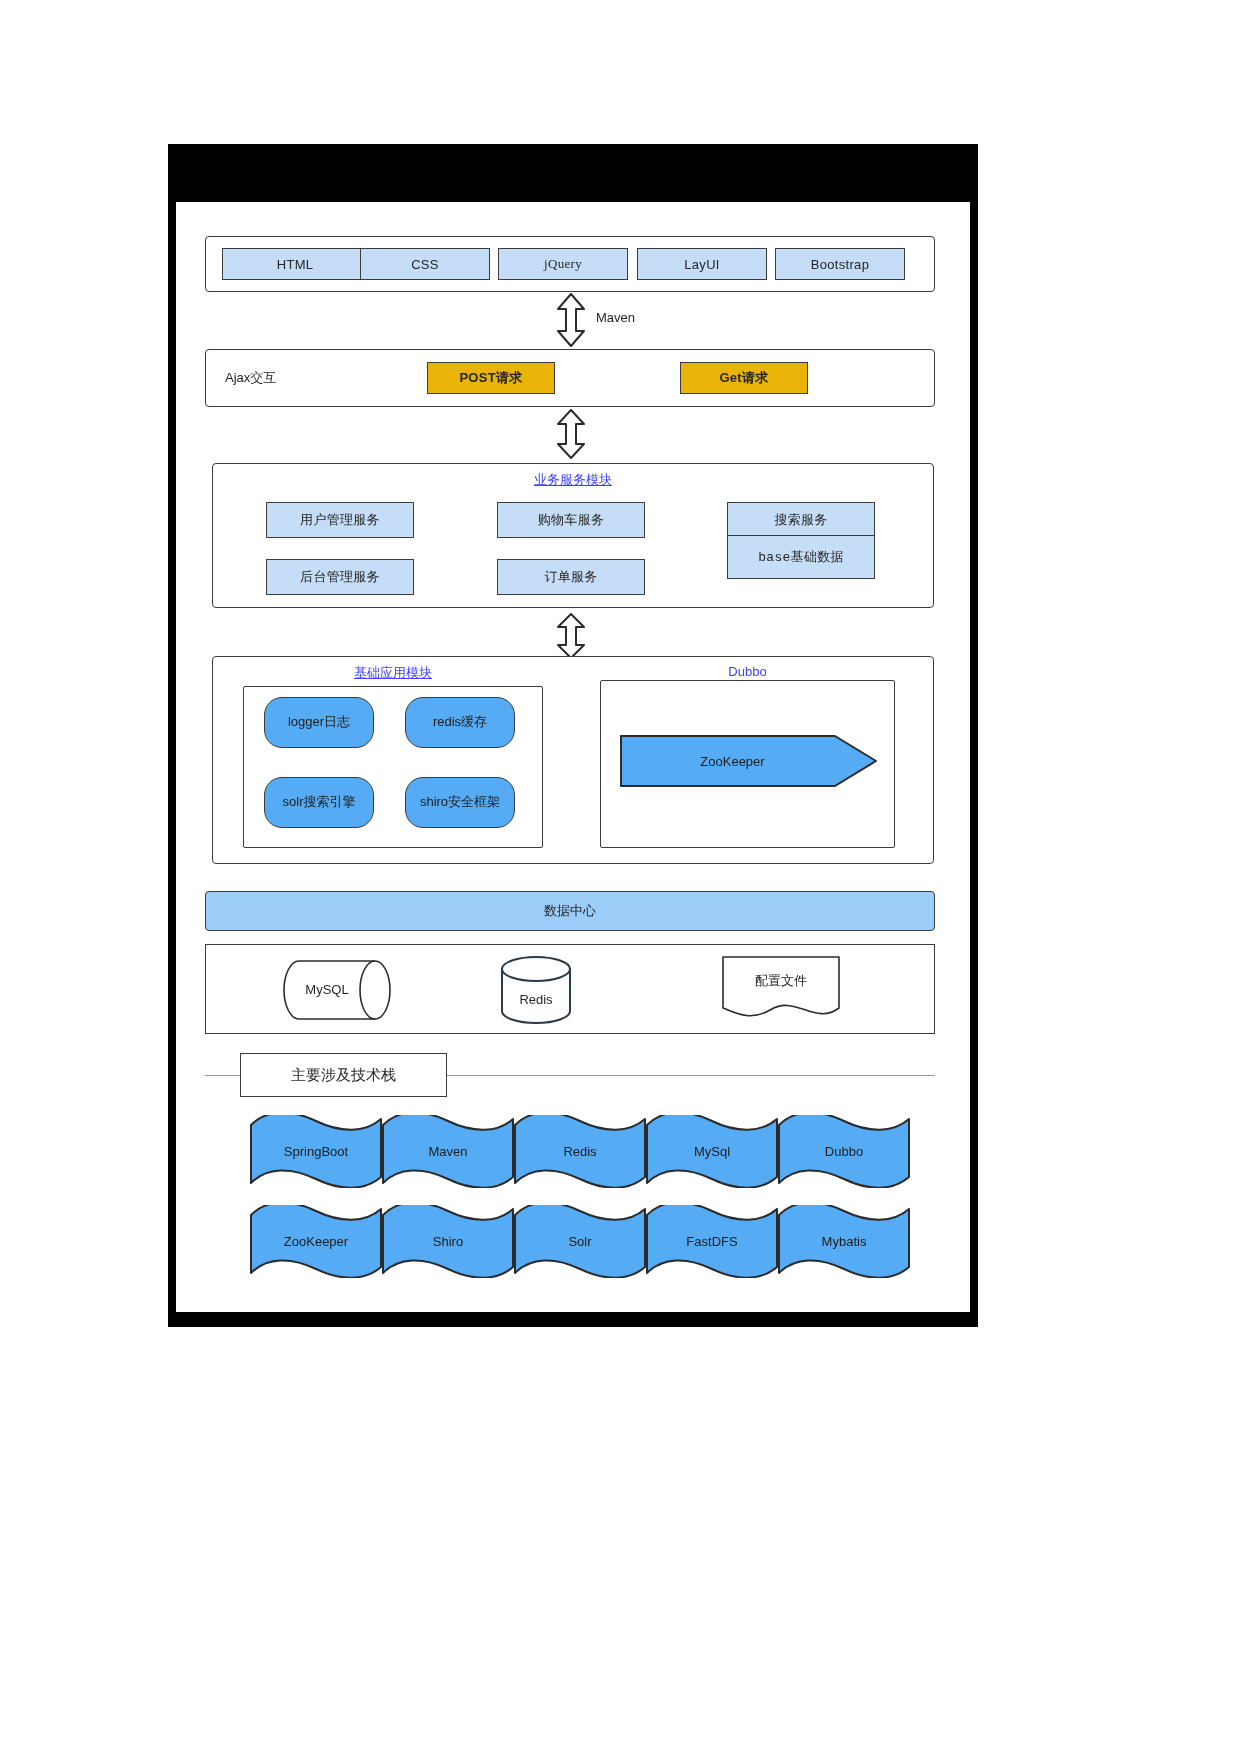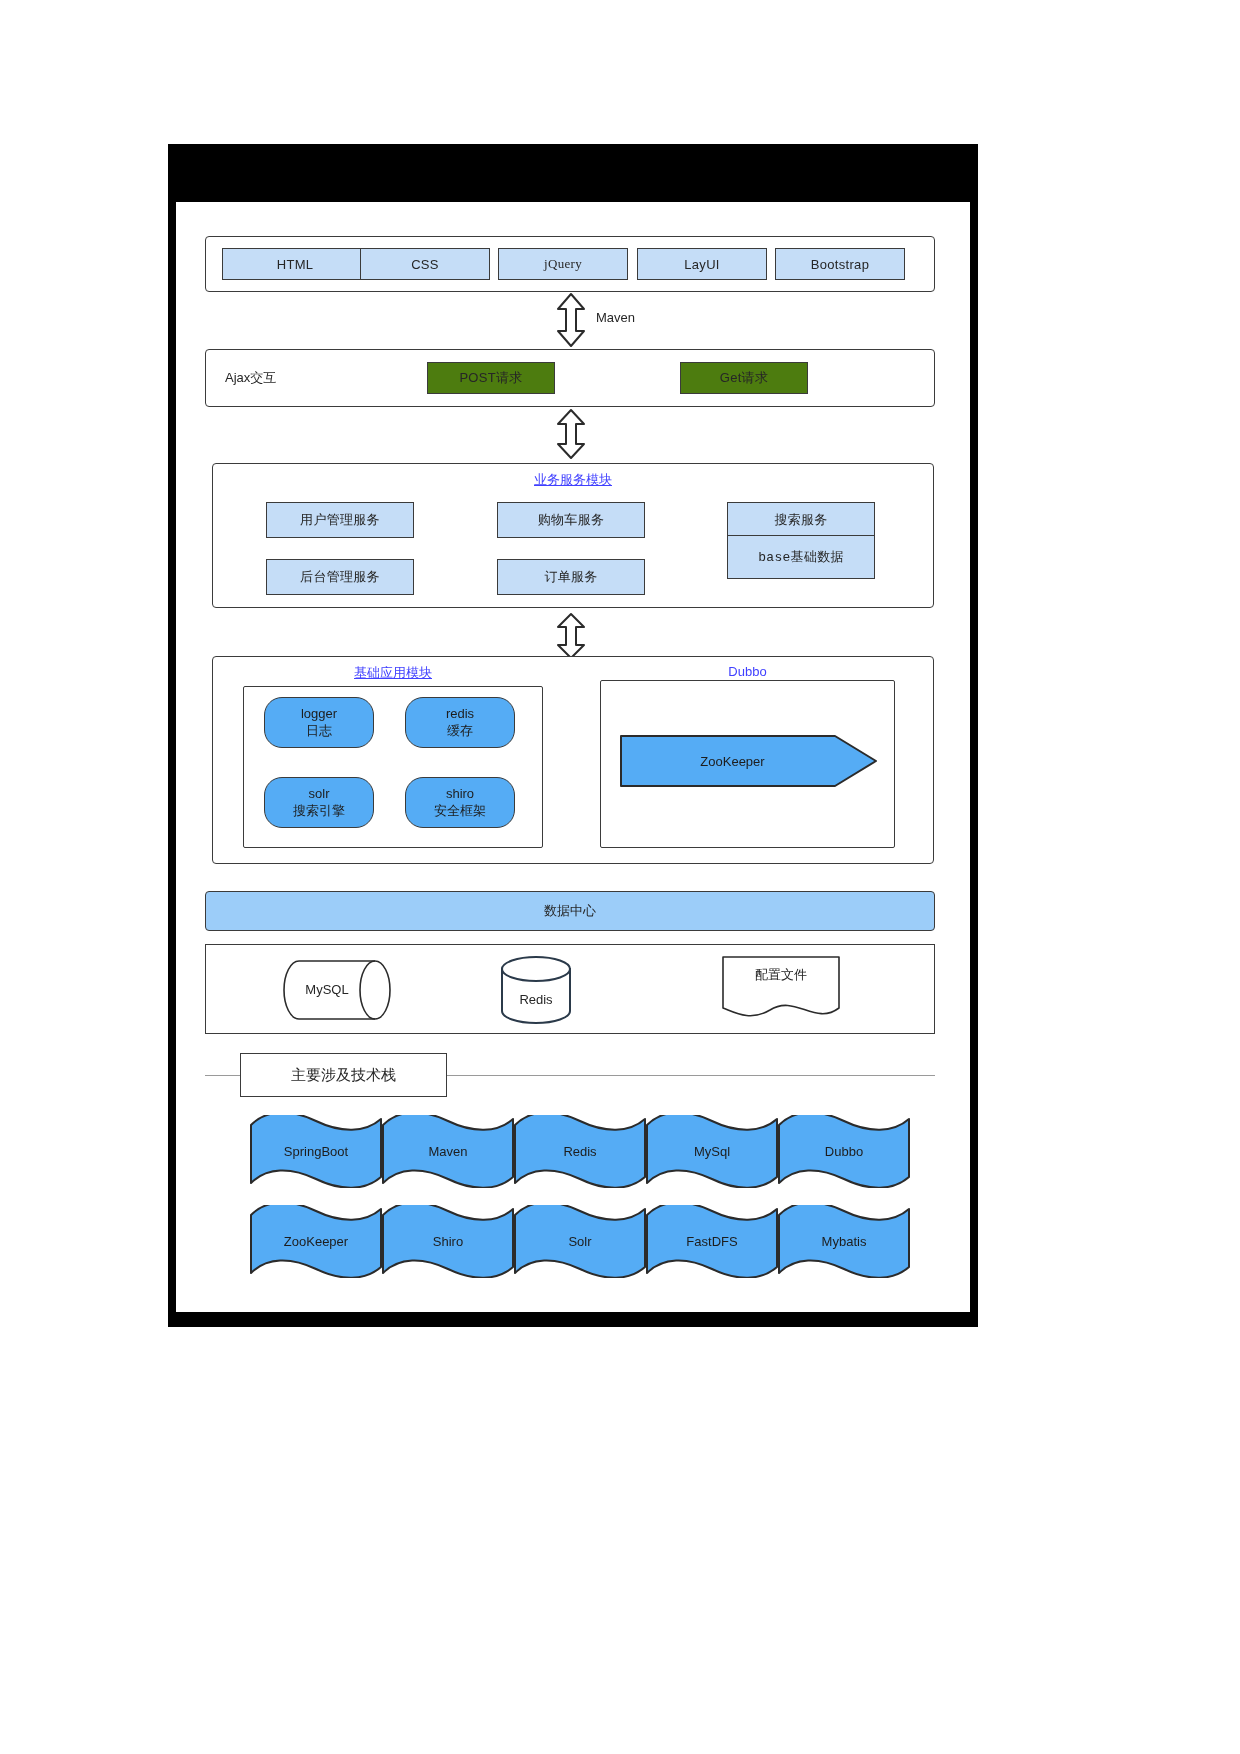--- a/index.html
+++ b/index.html
@@ -41,21 +41,21 @@
   .band-sq { border-radius: 0; }
 
   .chip {
     position: absolute;
     background: #c5ddf7;
     border: 1.5px solid #3b3b3b;
     display: flex; align-items: center; justify-content: center;
     font-size: 13px; color: #262626;
     letter-spacing: .3px;
   }
-  .chip-cyan { background: #4d7c0f; }
+  .chip-cyan { background: #eab308; font-weight: bold; }
 
   .label-plain {
     position: absolute;
     font-size: 13px; color: #262626;
     display: flex; align-items: center;
   }
   .label-blue {
     position: absolute;
     font-size: 13px;
     color: #4040ff;
@@ -69,21 +69,21 @@
   
   .dblarrow { position: absolute; }
   .dblarrow svg { display: block; }
 
   
   .pill {
     position: absolute;
     background: #55acf5;
     border: 1.5px solid #3b3b3b;
     border-radius: 18px;
-    display: flex; flex-direction: column;
+    display: flex; flex-direction: row;
     align-items: center; justify-content: center;
     font-size: 13px; color: #1d1d1d; line-height: 1.25;
   }
 
   
   .shape-wrap { position: absolute; }
   .shape-wrap svg { display: block; overflow: visible; }
   .shape-label {
     position: absolute;
     width: 100%; text-align: center;
@@ -224,21 +224,21 @@
       <path d="M1 13 L1 55 A34 12 0 0 0 69 55 L69 13 Z" fill="#ffffff" stroke="#2b3a4a" stroke-width="2"></path>
       <ellipse cx="35" cy="13" rx="34" ry="12" fill="#ffffff" stroke="#2b3a4a" stroke-width="2"></ellipse>
     </svg>
     <div class="shape-label" style="top:36px; width:70px;">Redis</div>
   </div>
 
   <div class="shape-wrap" style="left:722px; top:956px;">
     <svg width="118" height="64" viewBox="0 0 118 64">
       <path d="M1 1 L117 1 L117 52 C 93 70, 73 38, 48 54 C 28 66, 12 56, 1 52 Z" fill="#ffffff" stroke="#2b2b2b" stroke-width="1.6" stroke-linejoin="round"></path>
     </svg>
-    <div class="shape-label" style="top:10px; width:118px;">配置文件</div>
+    <div class="shape-label" style="top:16px; width:118px;">配置文件</div>
   </div>
 
   <div class="divider-line" style="left:205px; top:1075px; width:60px;"></div>
   <div class="divider-line" style="left:447px; top:1075px; width:488px;"></div>
   <div class="caption-box" style="left:240px; top:1053px; width:207px; height:44px;">主要涉及技术栈</div>
 
   <div class="wave-tile" style="left:249px; top:1115px;">
     <svg width="134" height="73" viewBox="0 0 134 73">
       <path d="M2 10 C 18 -6, 42 -6, 67 6 C 92 18, 116 18, 132 4 L132 62 C 116 76, 92 76, 67 64 C 42 52, 18 52, 2 68 Z" fill="#55acf5" stroke="#2b2b2b" stroke-width="2" stroke-linejoin="round"></path>
     </svg>

